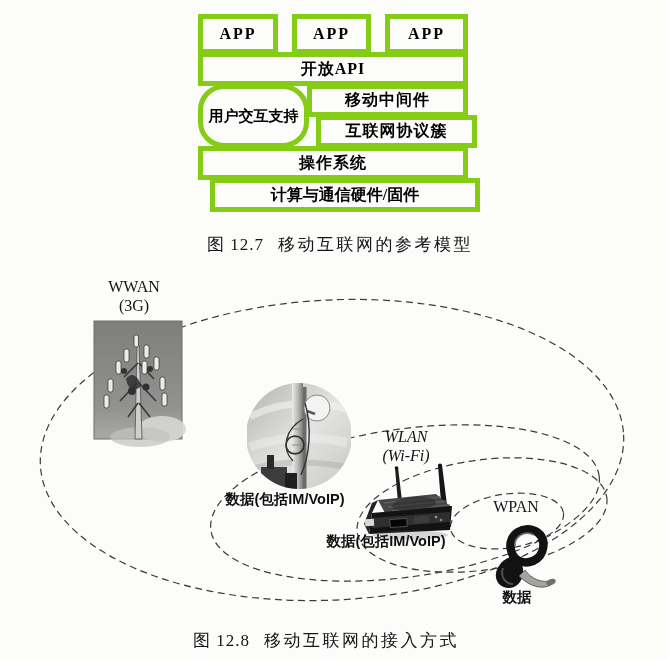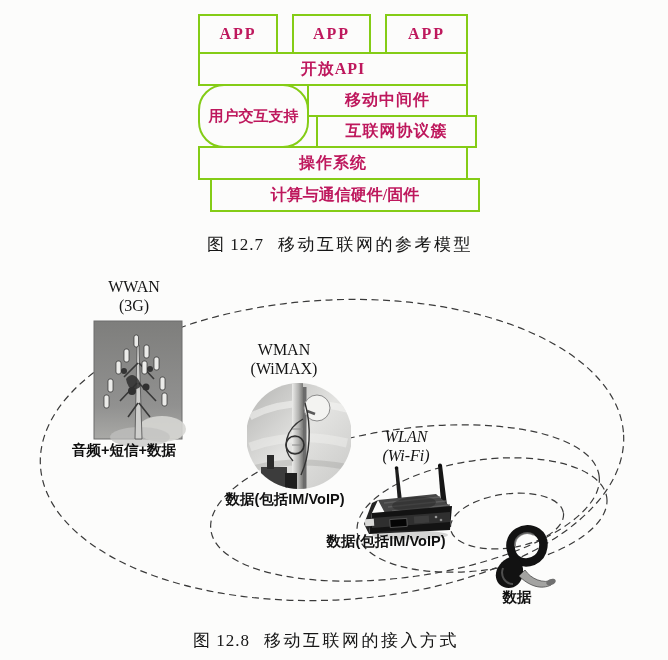--- a/index.html
+++ b/index.html
@@ -5,23 +5,23 @@
   html,body{margin:0;padding:0;}
   body{
     width:668px;height:660px;background:#fcfcfb;overflow:hidden;
     font-family:"Liberation Serif", serif;color:#1b1b1b;
   }
   .page{position:absolute;left:0;top:0;width:668px;height:660px;}
 
   
   .model{position:absolute;left:198px;top:14px;width:270px;height:198px;}
   .cell{
-    position:absolute;box-sizing:border-box;border:2px solid #84cc16;
+    position:absolute;box-sizing:border-box;border:5px solid #84cc16;
     display:flex;align-items:center;justify-content:center;
-    font-weight:700;font-size:16px;letter-spacing:1px;color:#be185d;
+    font-weight:700;font-size:16px;letter-spacing:1px;color:#000000;
     background:transparent;white-space:nowrap;
   }
   #cell-app1{left:0;top:0;width:80px;height:40px;letter-spacing:2px;}
   #cell-app2{left:94px;top:0;width:79px;height:40px;letter-spacing:2px;}
   #cell-app3{left:187px;top:0;width:83px;height:40px;letter-spacing:2px;}
   #cell-api {left:0;top:38px;width:270px;height:34px;}
   #cell-user{left:0;top:70px;width:111px;height:64px;font-size:15px;letter-spacing:0;border-radius:26px;}
   #cell-mw  {left:109px;top:70px;width:161px;height:33px;}
   #cell-ip  {left:109px;top:101px;width:161px;height:33px;margin-left:9px;}
   #cell-os  {left:0;top:132px;width:270px;height:34px;}
@@ -178,32 +178,28 @@
       <path d="M16,44 C13,52 18,60 26,60" fill="none" stroke="#565656" stroke-width="2" opacity="0.9"></path>
       <path d="M32,52 C42,62 54,66 64,61 L66,56 C56,60 44,55 38,46 Z" fill="#a3a3a1" stroke="#4a4a4a" stroke-width="0.8"></path>
       <ellipse cx="64" cy="58" rx="5" ry="3" fill="#707070" transform="rotate(-22 64 58)"></ellipse>
     </g>
   </svg>
 
   <div class="netlabel" id="wwan-label">
     <div>WWAN</div>
     <div>(3G)</div>
   </div>
-  <div class="netlabel" id="wman-label">
-    <div>WMAN</div>
-    <div>(WiMAX)</div>
-  </div>
   <div class="netlabel" id="wlan-label">
     <div>WLAN</div>
     <div>(Wi-Fi)</div>
   </div>
   <div class="netlabel" id="wpan-label">
-  </div>
-
-  <div class="datalabel" id="wwan-data">音频+短信+数据</div>
+    <div>WPAN</div>
+  </div>
+
   <div class="datalabel" id="wman-data">数据(包括IM/VoIP)</div>
   <div class="datalabel" id="wlan-data">数据(包括IM/VoIP)</div>
   <div class="datalabel" id="wpan-data">数据</div>
 
   <div class="caption" id="cap2">
     <span class="cap-label">图 12.8</span><span class="cap-text">移动互联网的接入方式</span>
   </div>
 
 </div>
 

